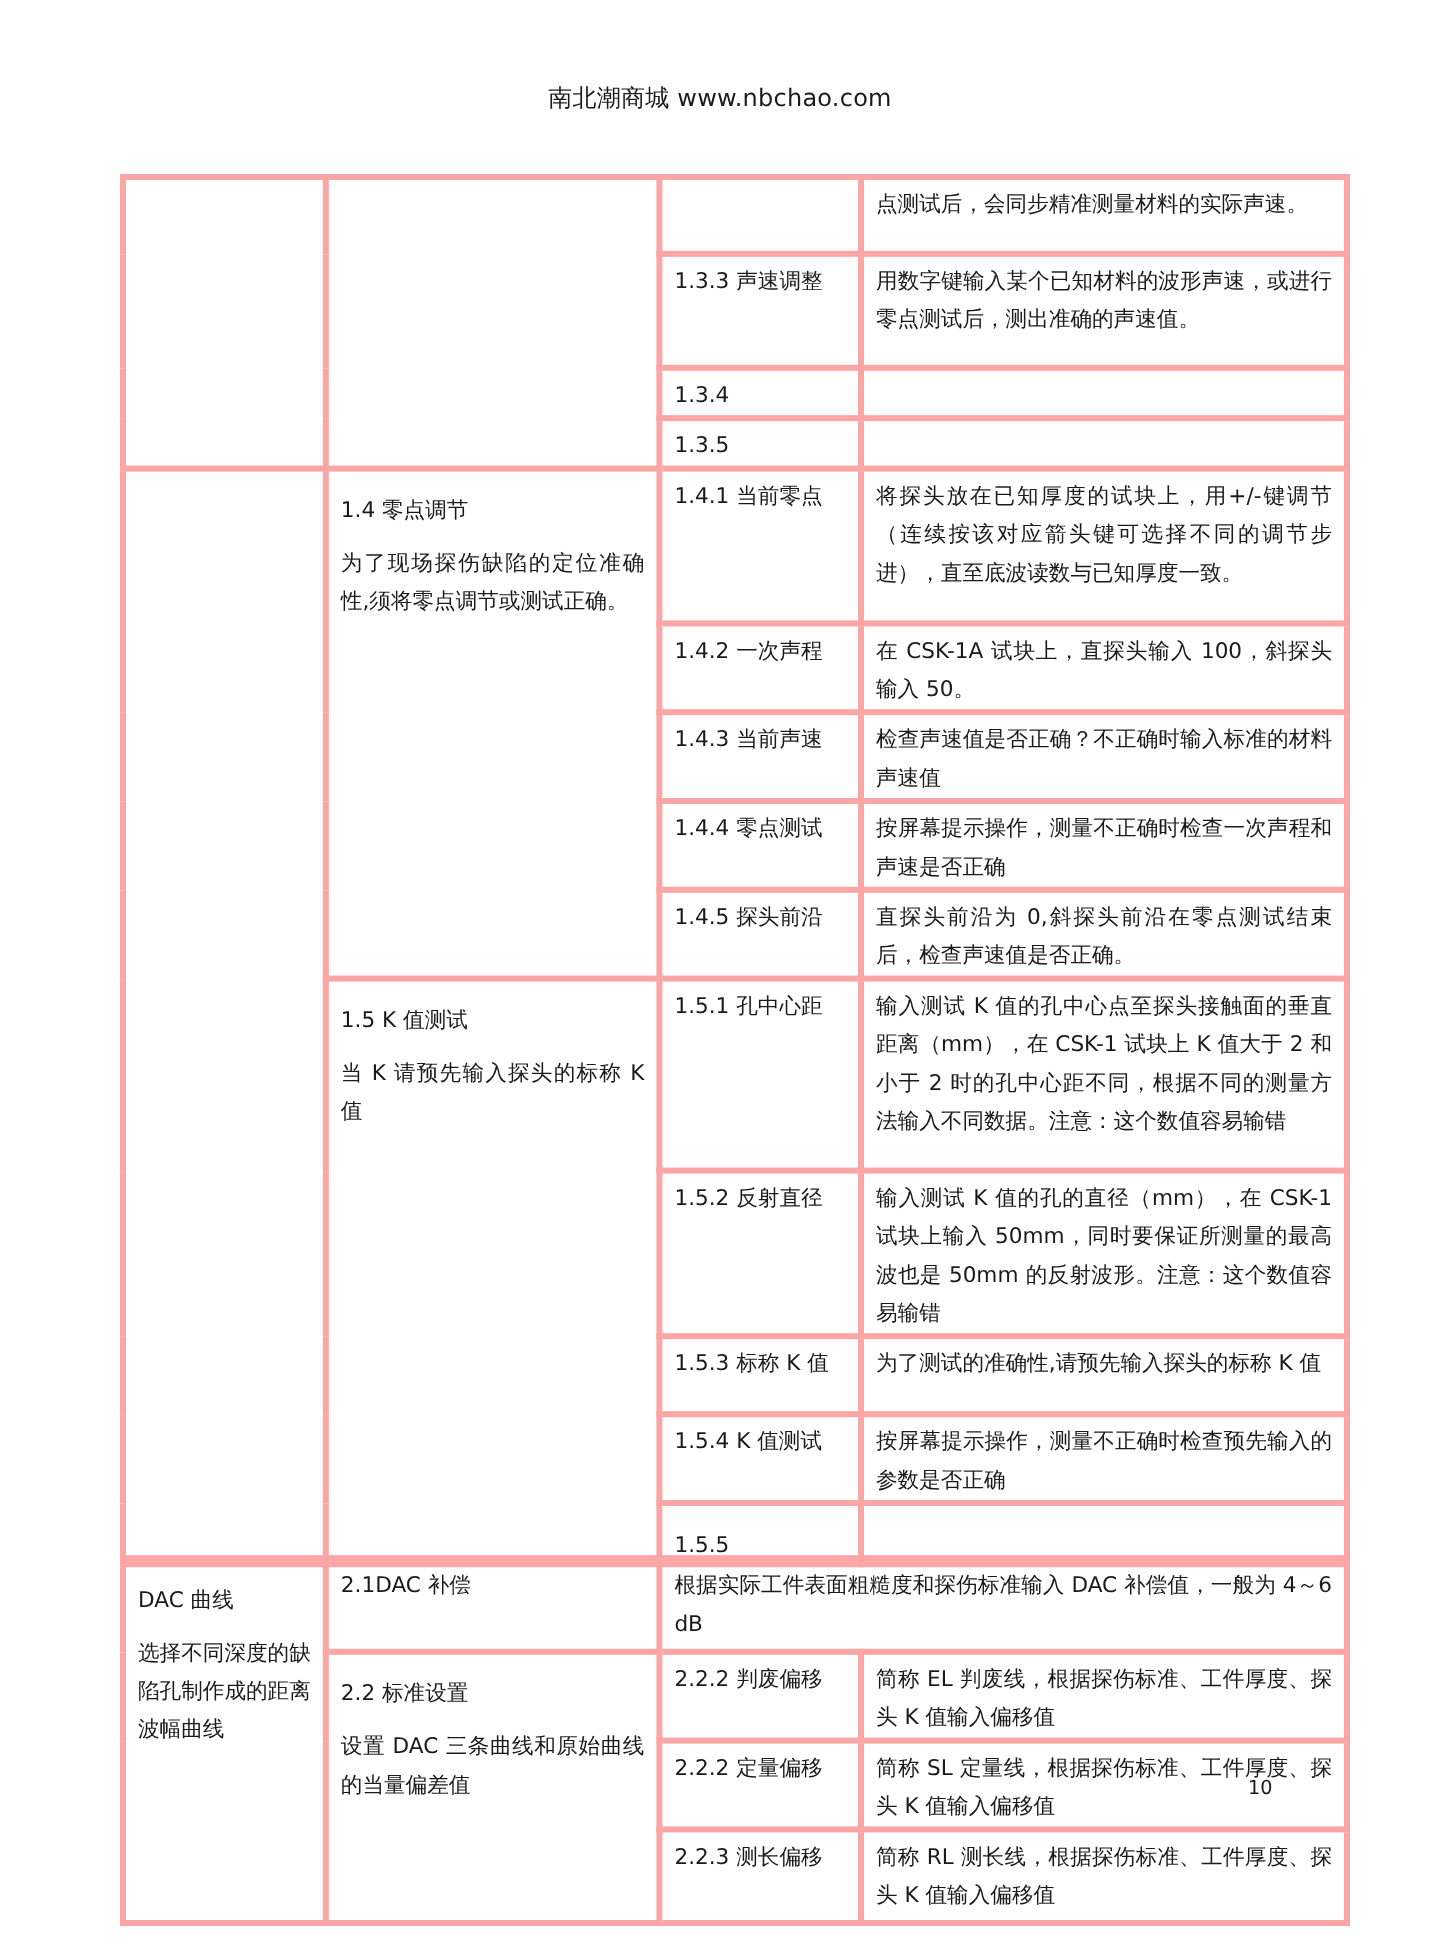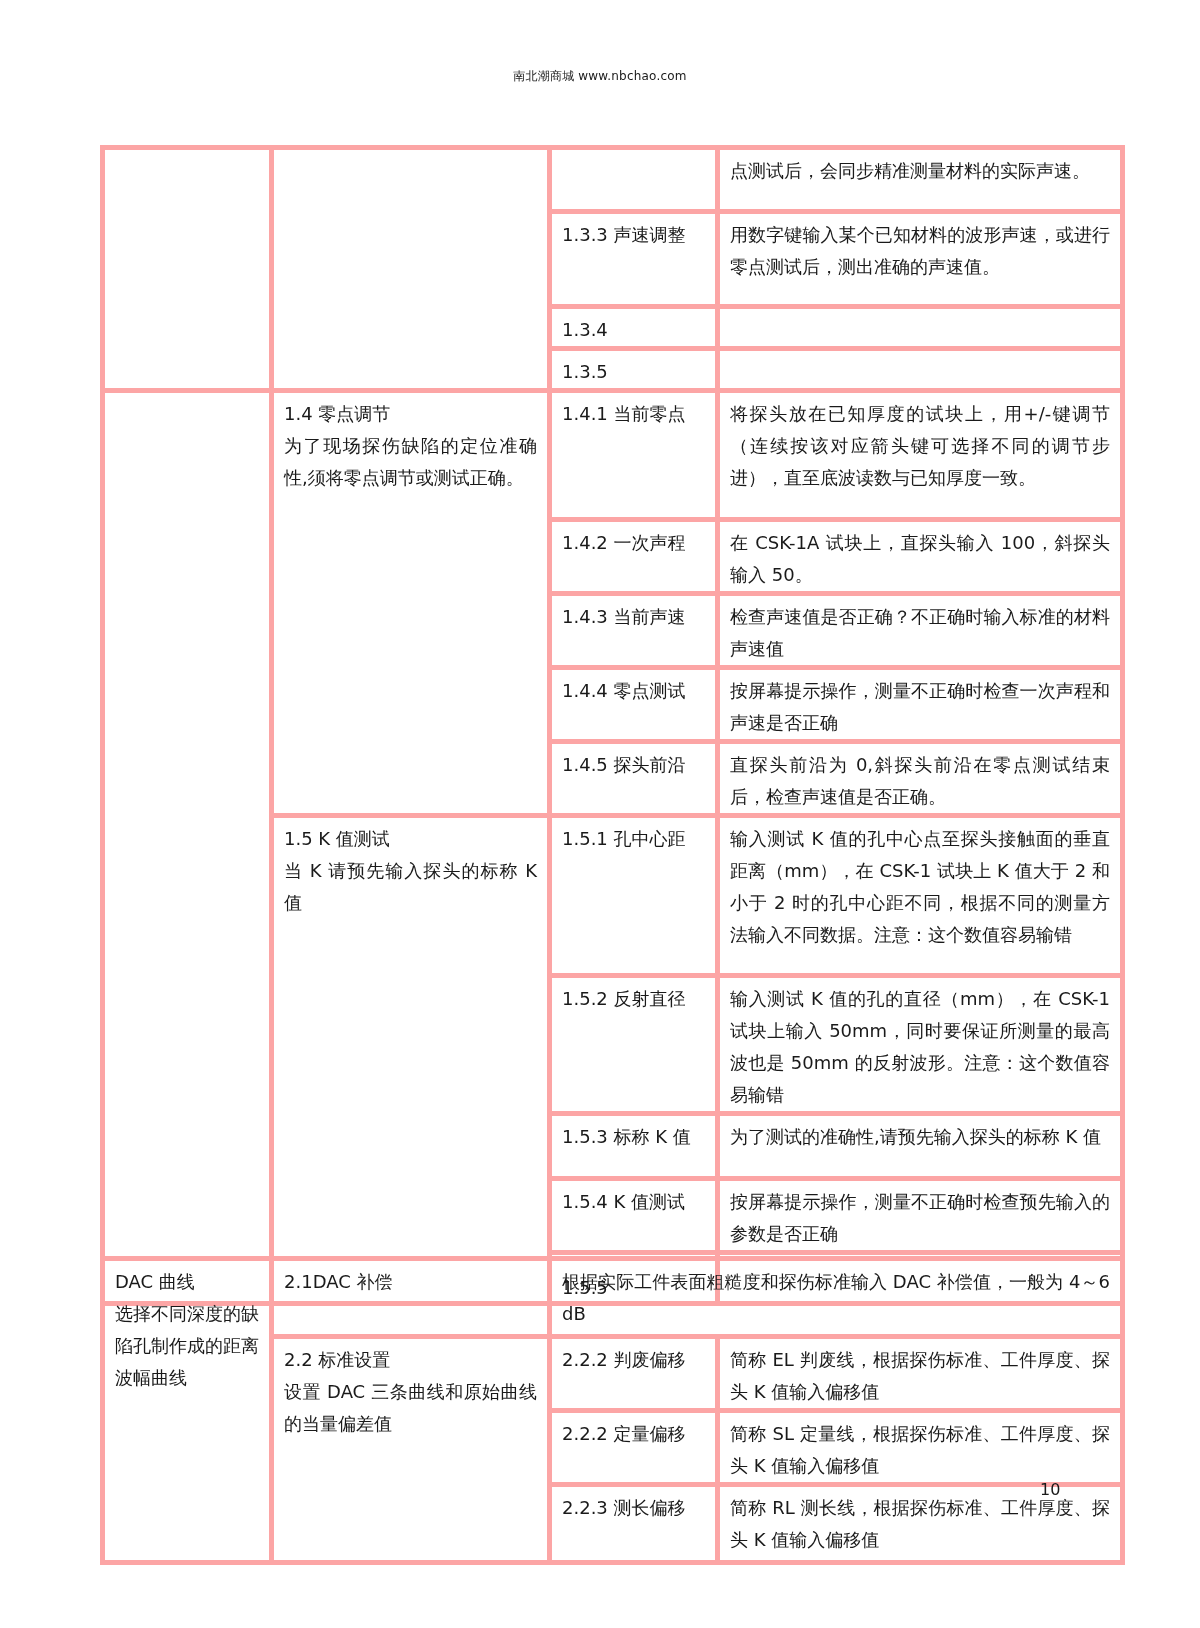--- a/index.html
+++ b/index.html
@@ -1,26 +1,26 @@
 <!DOCTYPE html>
 <html><head>
 <meta charset="utf-8">
 <style>
   html, body { margin:0; padding:0; background:#ffffff; }
   body { width:1200px; height:1628px; position:relative; overflow:hidden;
          font-family:"DejaVu Sans","Liberation Sans",sans-serif; color:#1a1a1a; }
   .header { position:absolute; top:68px; left:0; width:1200px; text-align:center;
-            font-size:12px; letter-spacing:0.2px; }
+            font-size:20px; letter-spacing:0.2px; }
   table { position:absolute; left:100px; border-collapse:collapse; table-layout:fixed; }
   td { border:5px solid #fca5a5; vertical-align:top; padding:5px 10px 0 10px;
        font-size:18px; line-height:32px; text-align:justify; word-break:break-all; }
   #t1 { top:145px; }
-  #t2 { top:1256px; }
+  #t2 { top:1296px; }
   .pagenum { position:absolute; top:1480px; left:1040px; font-size:16px; }
-  .blk { display:block; }
+  .blk { display:block;margin-top:12px; }
 </style>
 </head>
 <body>
 
 <div class="header">南北潮商城  www.nbchao.com</div>
 
 <table id="t1">
   <colgroup>
       <col style="width:169px">
       <col style="width:278px">

